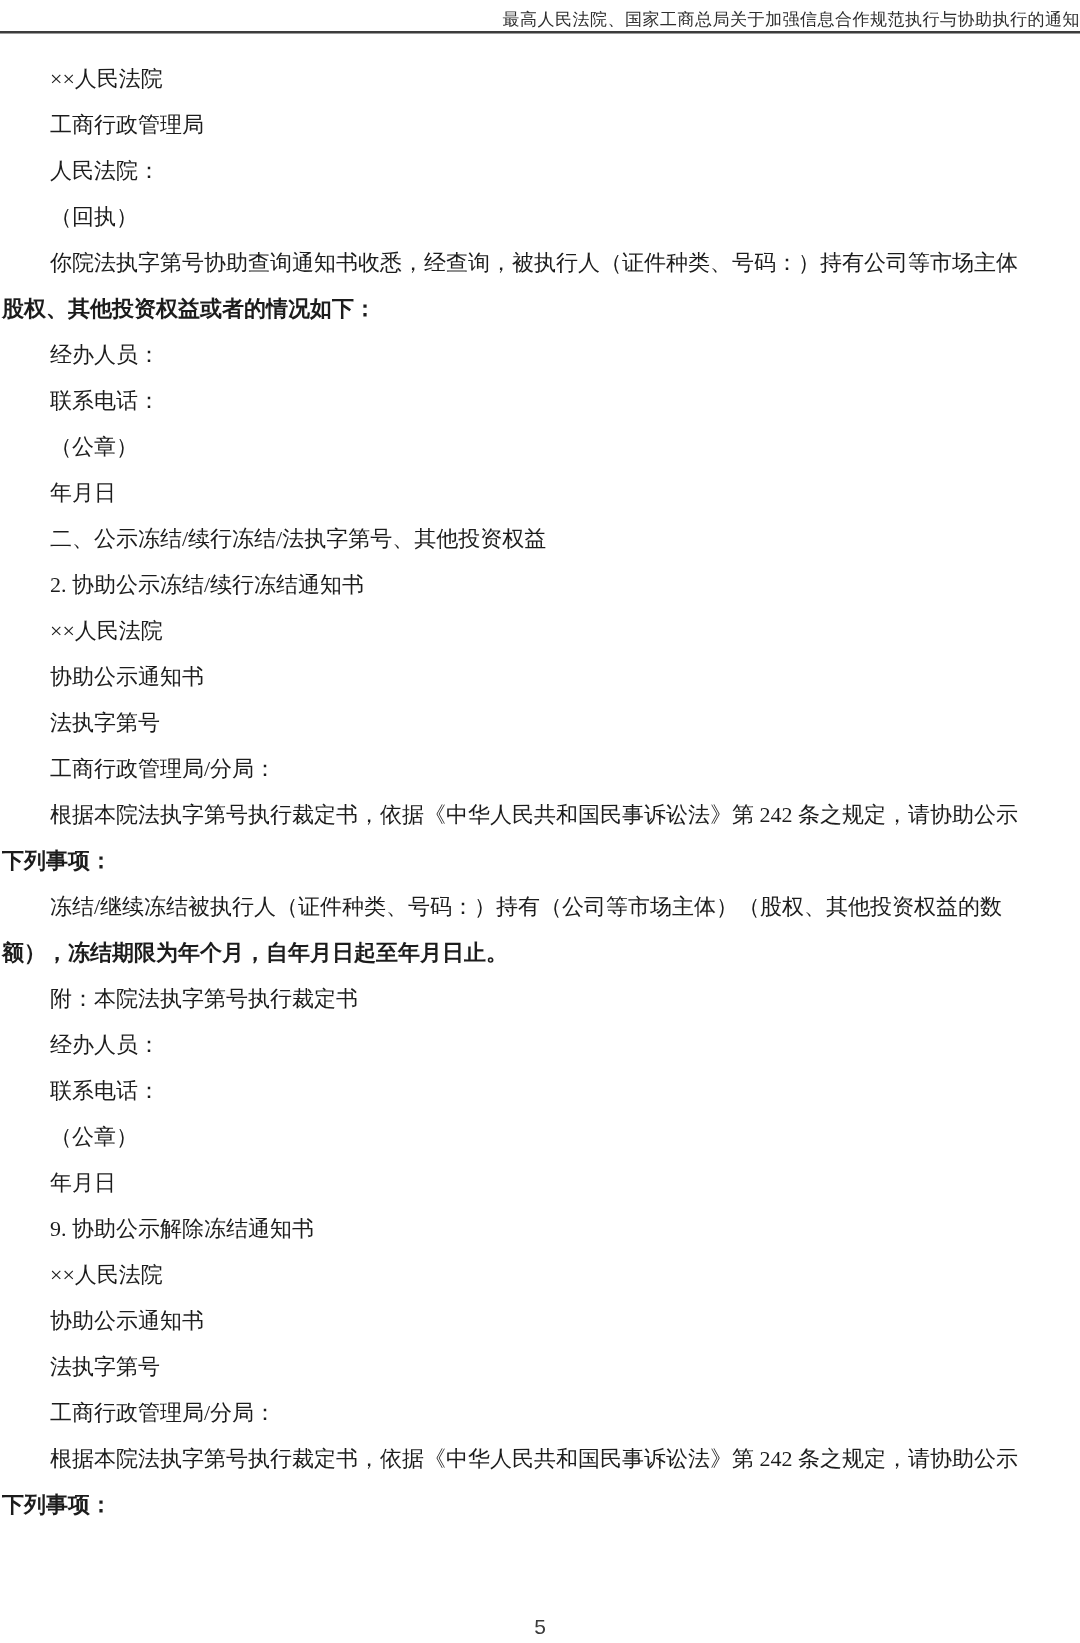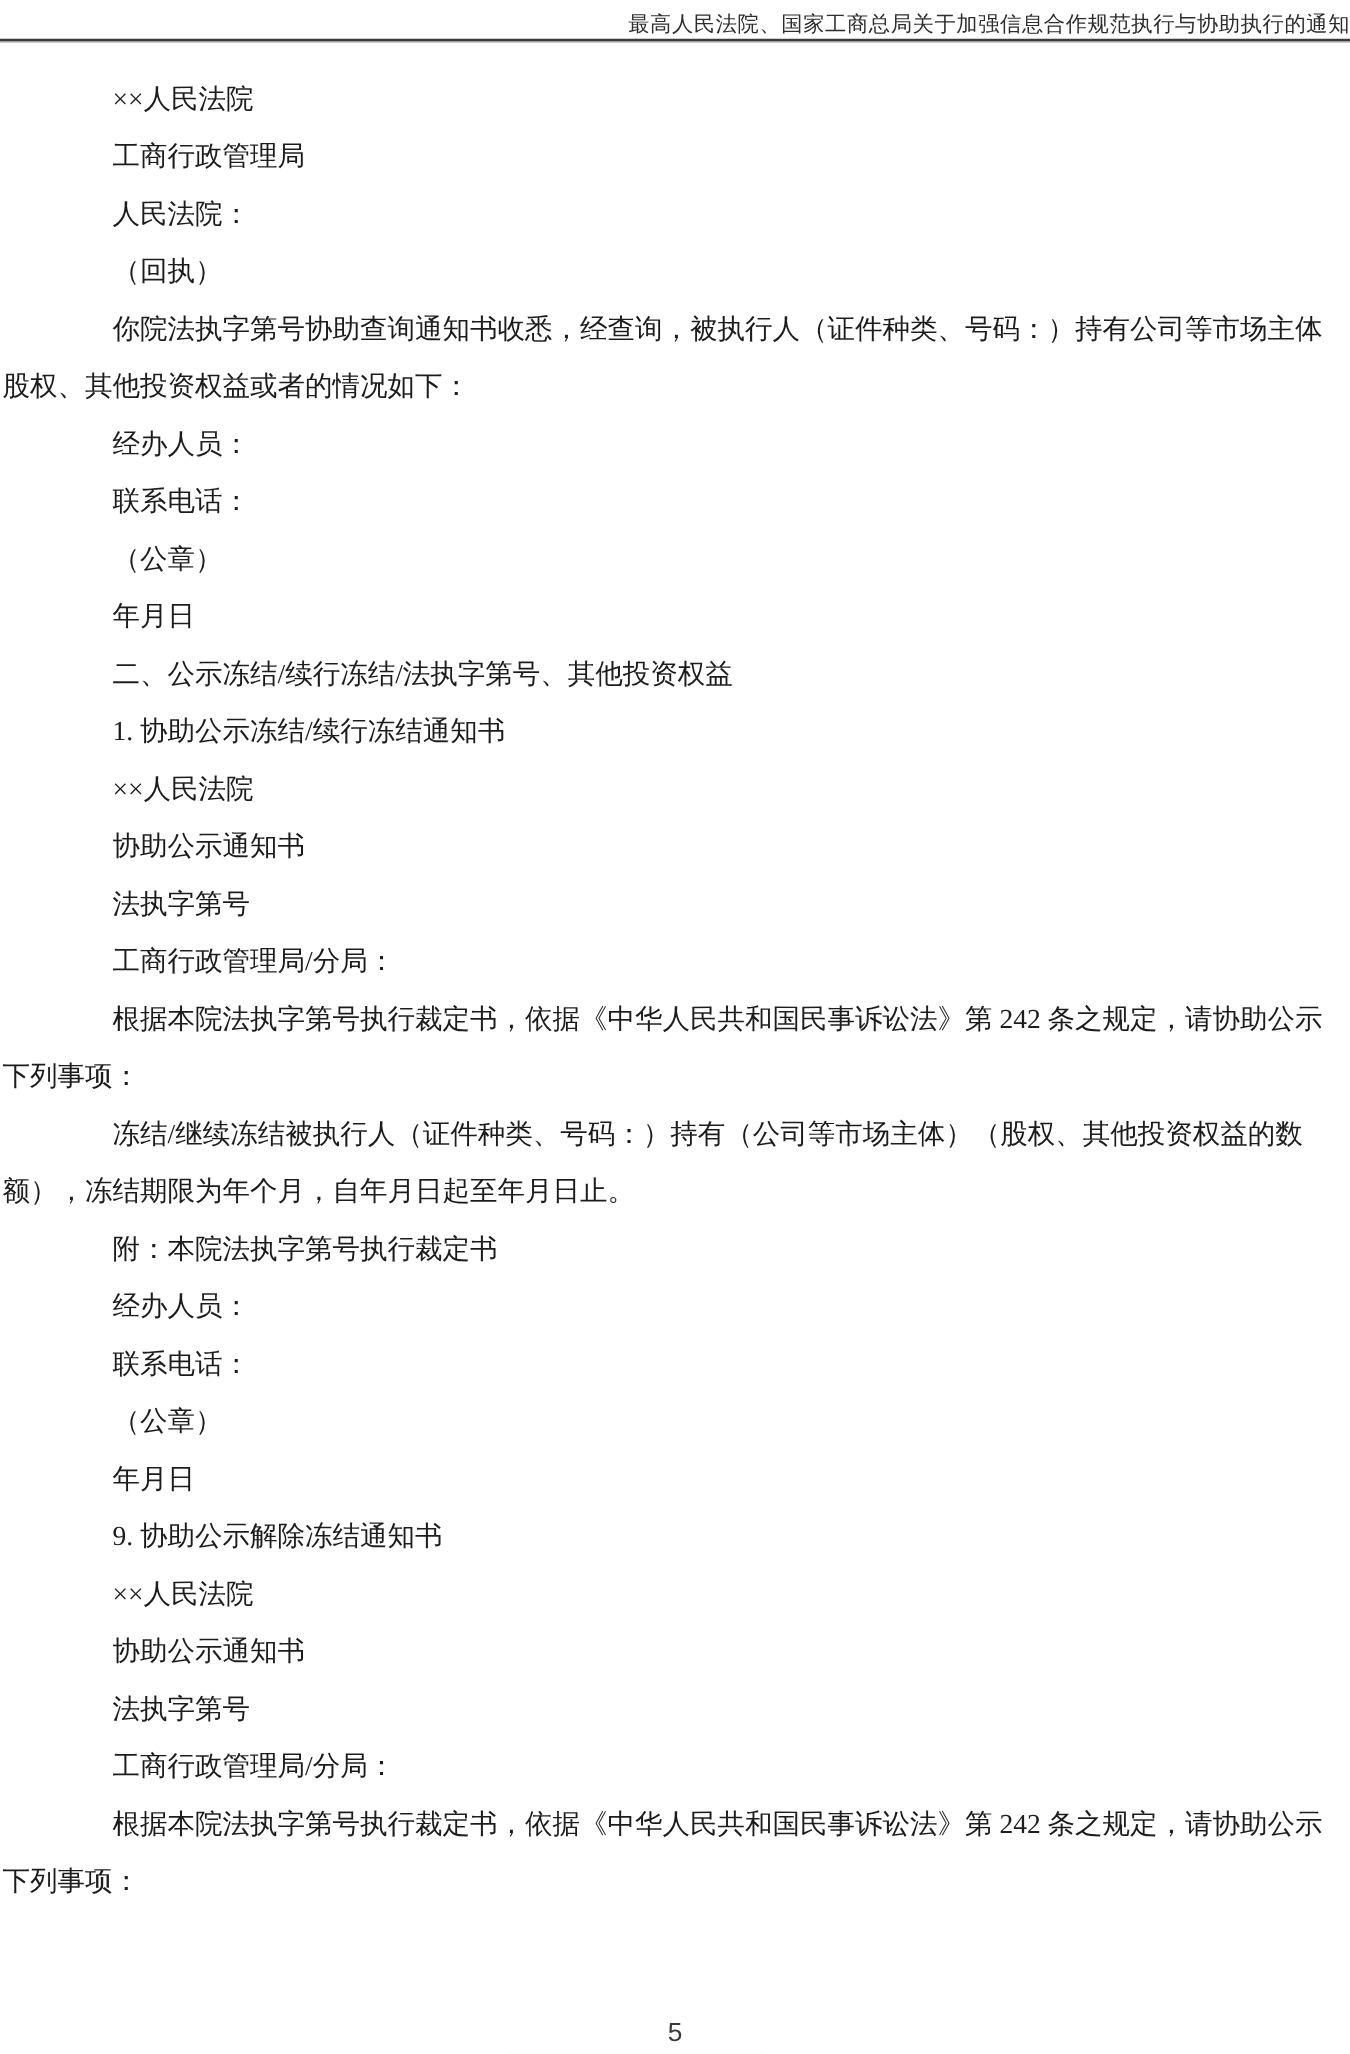--- a/index.html
+++ b/index.html
@@ -47,22 +47,22 @@
     position: absolute;
     top: 56px; left: 0;
     width: 1080px;
     overflow: hidden;
     font-family: "Liberation Serif", "DejaVu Serif", serif;
     font-size: 22px;
     line-height: 46px;
     color: var(--body-text);
   }
   .doc-line { white-space: nowrap; }
-  .doc-line.indent { padding-left: 50px; margin-left: 40px; }
-  .doc-line.flush  { padding-left: 2px; }
+  .doc-line.indent { padding-left: 50px; }
+  .doc-line.flush  { padding-left: 2px; font-weight: bold; }
 
   
   .page-footer {
     position: absolute;
     top: 1614px; left: 0;
     width: 1080px;
     text-align: center;
     font-family: "Liberation Sans", "DejaVu Sans", sans-serif;
     font-size: 21px;
     line-height: 26px;
@@ -84,21 +84,21 @@
     <div class="doc-line indent">工商行政管理局</div>
     <div class="doc-line indent">人民法院：</div>
     <div class="doc-line indent">（回执）</div>
     <div class="doc-line indent">你院法执字第号协助查询通知书收悉，经查询，被执行人（证件种类、号码：）持有公司等市场主体</div>
     <div class="doc-line flush">股权、其他投资权益或者的情况如下：</div>
     <div class="doc-line indent">经办人员：</div>
     <div class="doc-line indent">联系电话：</div>
     <div class="doc-line indent">（公章）</div>
     <div class="doc-line indent">年月日</div>
     <div class="doc-line indent">二、公示冻结/续行冻结/法执字第号、其他投资权益</div>
-    <div class="doc-line indent">1. 协助公示冻结/续行冻结通知书</div>
+    <div class="doc-line indent">2. 协助公示冻结/续行冻结通知书</div>
     <div class="doc-line indent">××人民法院</div>
     <div class="doc-line indent">协助公示通知书</div>
     <div class="doc-line indent">法执字第号</div>
     <div class="doc-line indent">工商行政管理局/分局：</div>
     <div class="doc-line indent">根据本院法执字第号执行裁定书，依据《中华人民共和国民事诉讼法》第 242 条之规定，请协助公示</div>
     <div class="doc-line flush">下列事项：</div>
     <div class="doc-line indent">冻结/继续冻结被执行人（证件种类、号码：）持有（公司等市场主体）（股权、其他投资权益的数</div>
     <div class="doc-line flush">额），冻结期限为年个月，自年月日起至年月日止。</div>
     <div class="doc-line indent">附：本院法执字第号执行裁定书</div>
     <div class="doc-line indent">经办人员：</div>

